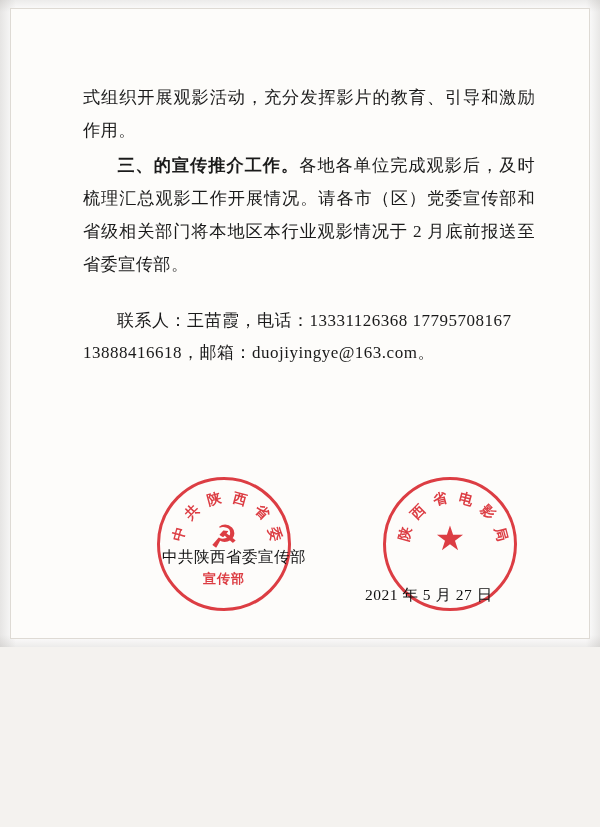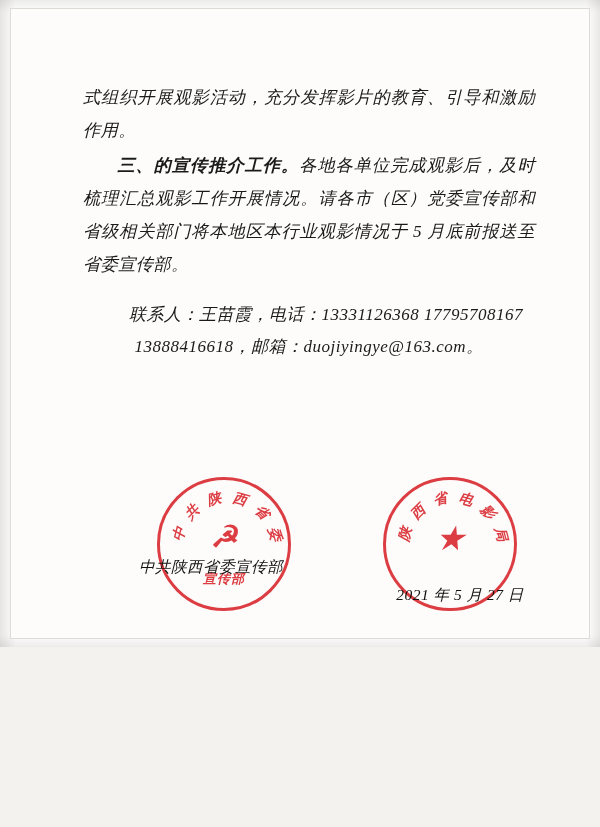--- a/index.html
+++ b/index.html
@@ -10,21 +10,20 @@
   body {
     font-family: "Liberation Serif", "DejaVu Serif", serif;
   }
   .page {
     position: relative;
     width: 600px;
     height: 647px;
     background: #ffffff;
     overflow: hidden;
     box-sizing: border-box;
-    font-style: italic;
   }
   
   .page::before {
     content: "";
     position: absolute;
     inset: 0;
     pointer-events: none;
     background:
       linear-gradient(to right, rgba(140,135,130,0.22) 0px, rgba(255,255,255,0) 16px),
       linear-gradient(to left, rgba(140,135,130,0.20) 0px, rgba(255,255,255,0) 14px),
@@ -55,22 +54,21 @@
     letter-spacing: 0.4px;
     margin: 0 0 2px 0;
   }
   .indent {
     text-indent: 2em;
   }
   .bold {
     font-weight: bold;
   }
   .contact-block {
-    margin-top: 18px;
-    text-align: center;
+    margin-top: 24px;
   }
   .contact-line {
     font-size: 17px;
     line-height: 32px;
     color: #1a1a1a;
     letter-spacing: 0.5px;
   }
   .contact-line.first {
     text-indent: 2em;
   }
@@ -162,33 +160,32 @@
     transform: translateX(-50%);
     color: #d8232a;
     font-size: 13px;
     font-weight: bold;
     letter-spacing: 1px;
     white-space: nowrap;
   }
   .seal-caption {
     position: absolute;
     left: 0;
-    top: 80px;
+    top: 70px;
     width: 190px;
-    text-align: left;
+    text-align: center;
     font-size: 15.5px;
     color: #111;
     letter-spacing: 0.5px;
   }
   .seal-date {
     position: absolute;
     left: 0;
     top: 108px;
     width: 190px;
-    text-align: center;
     font-size: 15.5px;
     color: #111;
     letter-spacing: 0.5px;
   }
 
   .page-number {
     position: absolute;
     left: 0;
     right: 0;
     top: 738px;
@@ -209,21 +206,21 @@
   <div class="sheet">
 
     <div class="content">
 
       <p class="para">
         <span>式组织开展观影活动，充分发挥影片的教育、引导和激励作用。</span>
       </p>
 
 
       <p class="para indent">
-        <span class="bold">三、的宣传推介工作。</span><span>各地各单位完成观影后，及时梳理汇总观影工作开展情况。请各市（区）党委宣传部和省级相关部门将本地区本行业观影情况于 5 月底前报送至省委宣传部。</span>
+        <span class="bold">三、的宣传推介工作。</span><span>各地各单位完成观影后，及时梳理汇总观影工作开展情况。请各市（区）党委宣传部和省级相关部门将本地区本行业观影情况于 2 月底前报送至省委宣传部。</span>
       </p>
 
       <div class="contact-block">
         <div class="contact-line first">联系人：王苗霞，电话：13331126368  17795708167</div>
         <div class="contact-line mono">13888416618，邮箱：duojiyingye@163.com。</div>
       </div>
 
     </div>
 
     <div class="seals">

